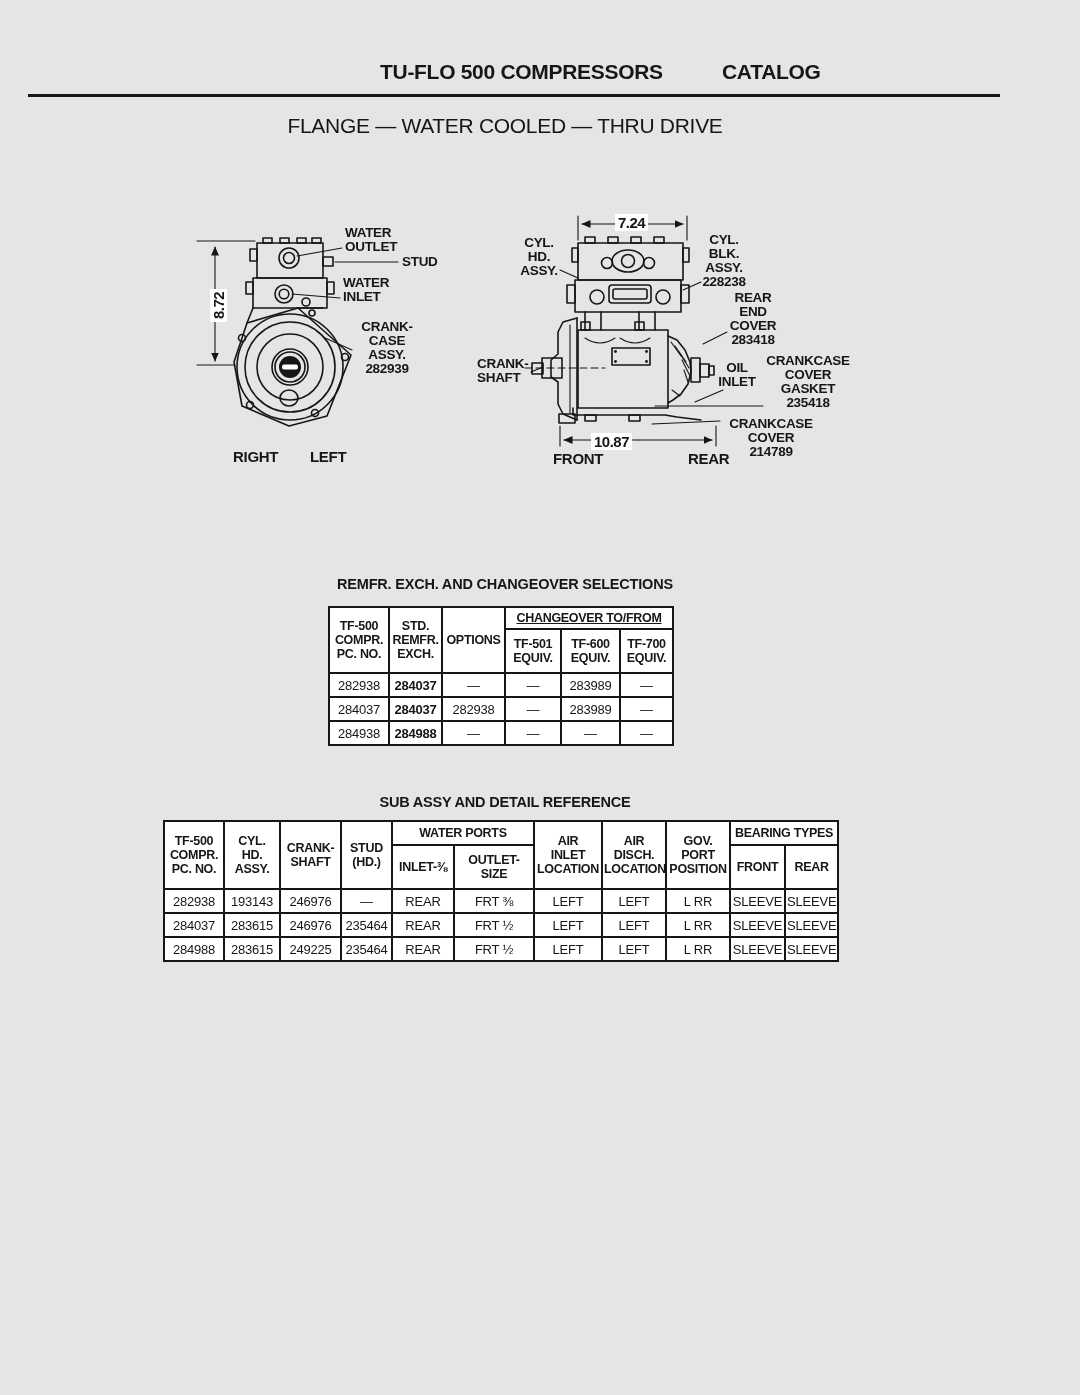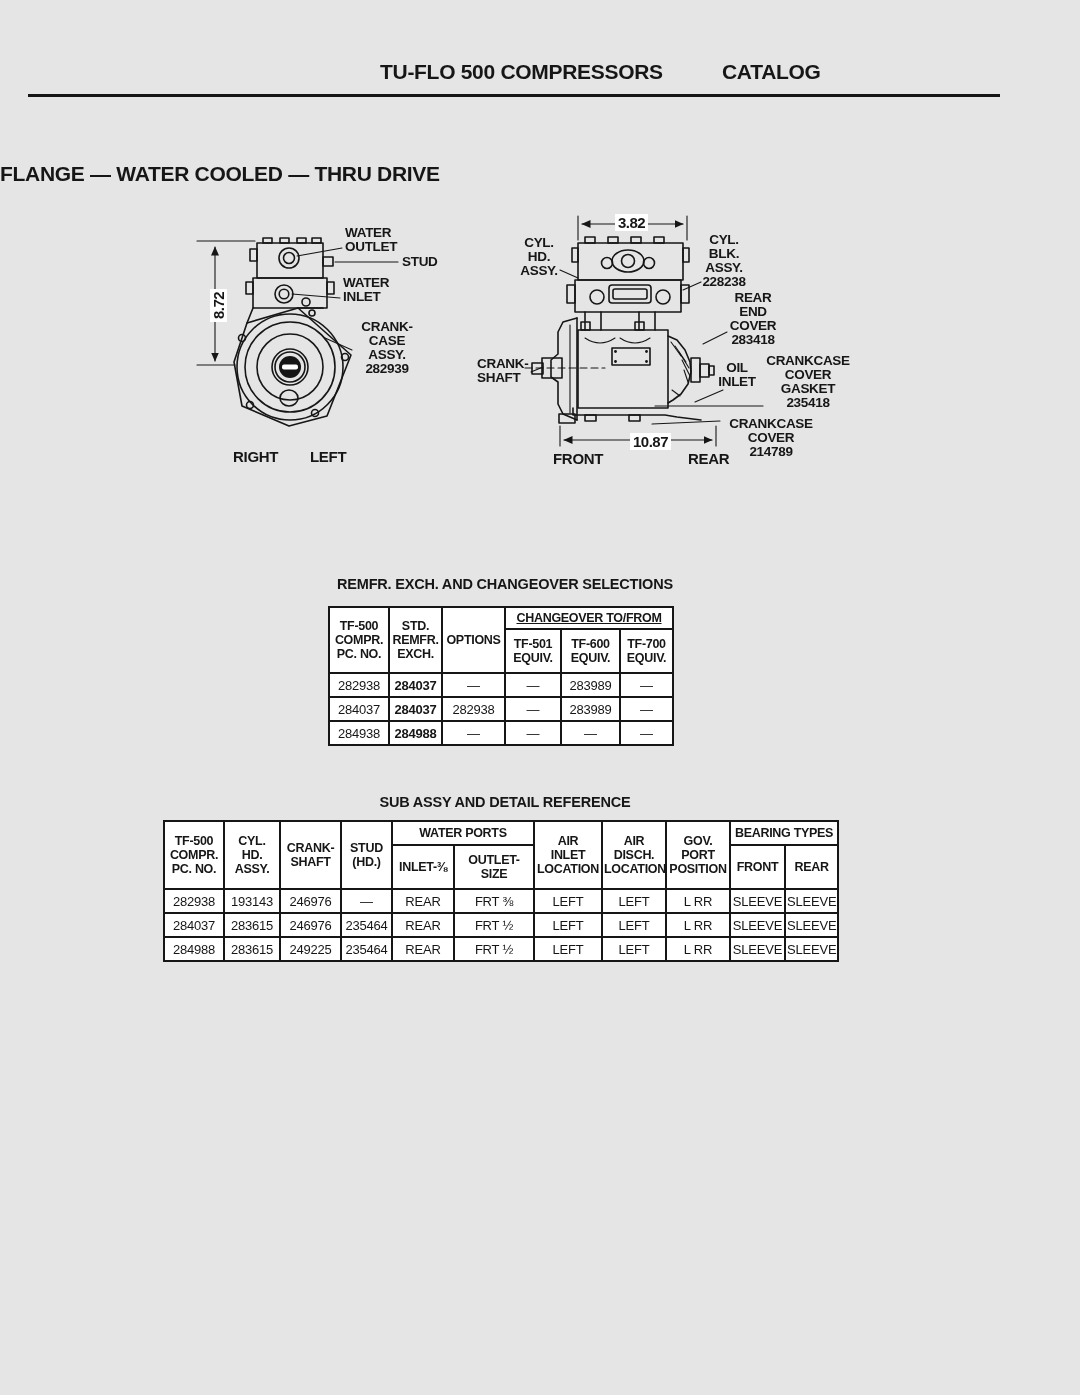--- a/index.html
+++ b/index.html
@@ -8,21 +8,21 @@
     font-family:"Liberation Sans","DejaVu Sans",sans-serif;color:#161616;
     overflow:hidden;
   }
   .abs{position:absolute;}
   .b{font-weight:bold;}
   .ml{white-space:pre-line;}
   .hdr-title{font-size:21px;font-weight:bold;letter-spacing:-0.3px;}
   .hdr-catalog{font-size:21px;font-weight:bold;letter-spacing:-0.3px;}
   .hdr-number{font-size:44px;font-weight:bold;letter-spacing:-1.5px;}
   .rule{background:#161616;height:3px;}
-  .subtitle{font-size:21px;font-weight:bold;letter-spacing:-0.3px;text-align:left;margin-top:48px;}
+  .subtitle{font-size:21px;font-weight:normal;letter-spacing:-0.3px;text-align:center;}
   .dlabel{font-size:13.5px;font-weight:bold;line-height:14px;letter-spacing:-0.3px;}
   .dimtxt{font-size:15px;font-weight:bold;letter-spacing:-0.5px;background:#ffffff;padding:0 3px;}
   .viewlbl{font-size:15px;font-weight:bold;letter-spacing:-0.3px;}
   .ctr{text-align:center;}
   .ttitle{font-size:14.5px;font-weight:bold;letter-spacing:-0.2px;text-align:center;}
   table.dtab{border-collapse:collapse;table-layout:fixed;background:#fff;}
   table.dtab th,table.dtab td{
     border:2px solid #161616;text-align:center;vertical-align:middle;
     padding:1px 1px;overflow:hidden;
   }
@@ -184,22 +184,22 @@
     <line class="thin" x1="133" y1="230" x2="207" y2="230" marker-end="url(#arR)"></line>
 
     <line class="thin" x1="55" y1="60" x2="73" y2="68"></line>
     <line class="thin" x1="196" y1="72" x2="178" y2="80"></line>
     <line class="thin" x1="222" y1="122" x2="198" y2="134"></line>
     <line class="thin" x1="26" y1="162" x2="38" y2="157"></line>
     <line class="thin" x1="218" y1="180" x2="190" y2="192"></line>
     <line class="thin" x1="150" y1="196" x2="258" y2="196"></line>
     <line class="thin" x1="147" y1="214" x2="215" y2="211"></line>
   </svg>
-  <div class="abs dimtxt" style="left:615px;top:214px;">3.82</div>
-  <div class="abs dimtxt" style="left:630px;top:433px;">10.87</div>
+  <div class="abs dimtxt" style="left:615px;top:214px;">7.24</div>
+  <div class="abs dimtxt" style="left:591px;top:433px;">10.87</div>
   <div class="abs dlabel ml ctr" style="left:516px;top:236px;width:46px;">CYL.
 HD.
 ASSY.</div>
   <div class="abs dlabel ml ctr" style="left:698px;top:233px;width:52px;">CYL.
 BLK.
 ASSY.
 228238</div>
   <div class="abs dlabel ml ctr" style="left:722px;top:291px;width:62px;">REAR
 END
 COVER

